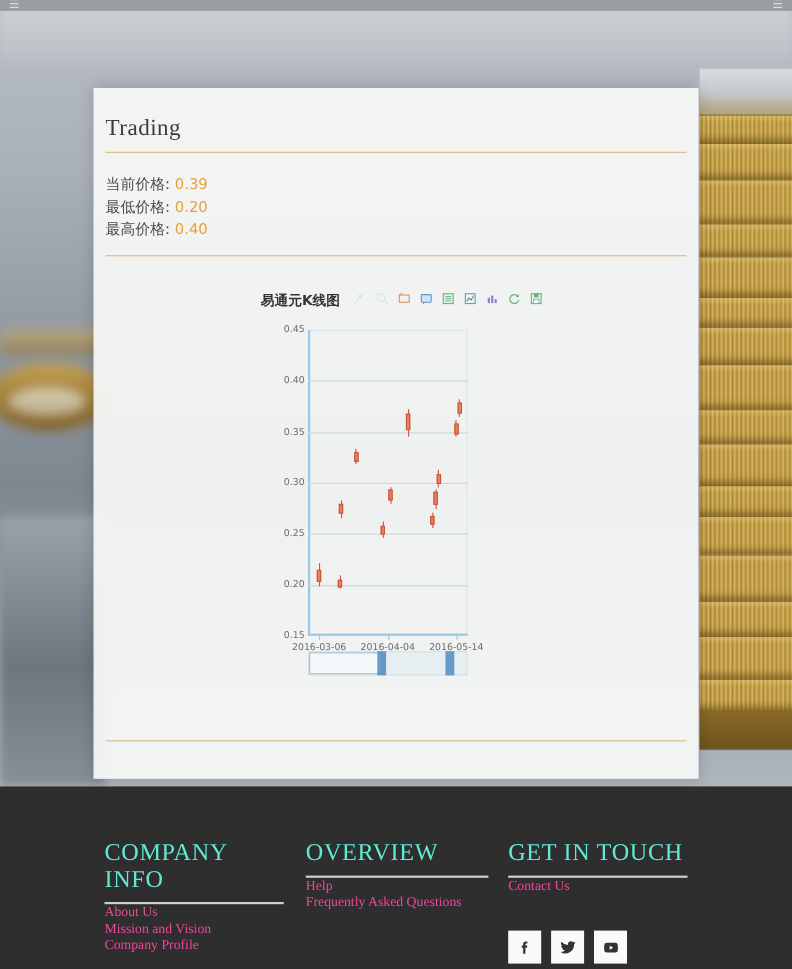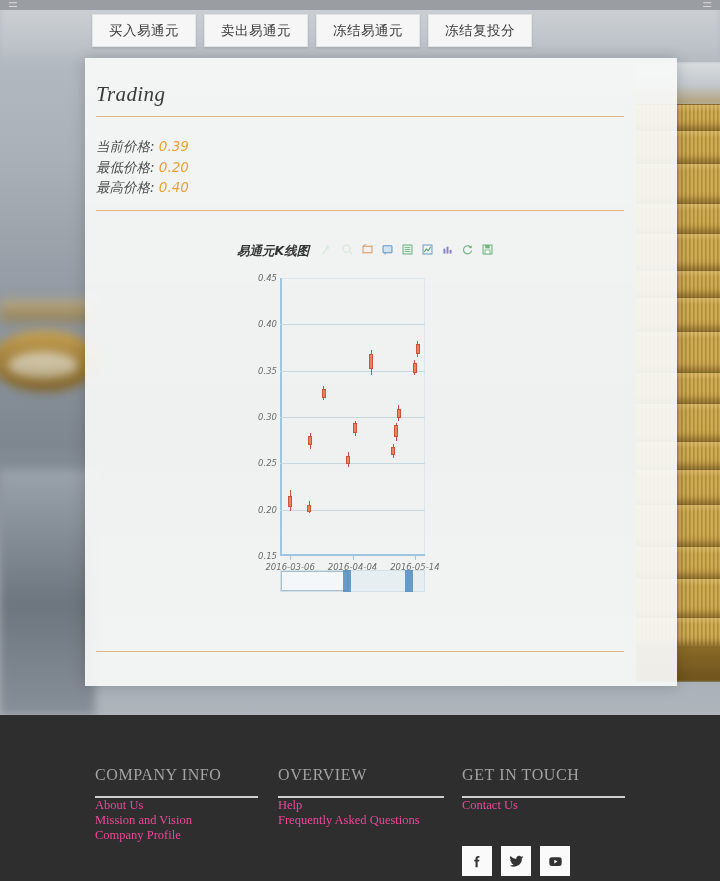--- a/index.html
+++ b/index.html
@@ -114,27 +114,26 @@
     text-align: center;
     font-family: "DejaVu Sans", "Liberation Sans", sans-serif;
     letter-spacing: .5px;
     cursor: pointer;
     box-shadow: 0 1px 2px rgba(0,0,0,.12);
   }
 
   
   .panel {
     position: absolute;
-    left: 85px; top: 58px;
-    width: 592px;
+    left: 85px; top: 80px;
+    width: 550px;
     height: 628px;
     background: rgba(248,249,247,.93);
     box-shadow: 0 0 14px rgba(0,0,0,.18);
     z-index: 5;
-    font-style: italic;
   }
 
   .panel-title {
     position: absolute;
     left: 11px; top: 24px;
     font-family: "Liberation Serif", "DejaVu Serif", serif;
     font-size: 21px;
     color: #3b3b3b;
     letter-spacing: .4px;
   }
@@ -281,22 +280,22 @@
     height: 166px;
     background: #2e2e2e;
     z-index: 7;
   }
   .fcol { position: absolute; top: 48px; }
   .fcol-1 { left: 95px; width: 165px; }
   .fcol-2 { left: 278px; width: 168px; }
   .fcol-3 { left: 462px; width: 165px; }
   .fhead {
     font-family: "Liberation Serif", "DejaVu Serif", serif;
-    font-size: 16px;
-    color: #a3a3a3;
+    font-size: 22px;
+    color: #5eead4;
     letter-spacing: .6px;
     line-height: 24px;
   }
   .fhr {
     margin-top: 9px;
     height: 2px;
     background: #cfcfcf;
   }
   .fhr-1 { width: 163px; }
   .fhr-2 { width: 166px; }
@@ -374,26 +373,20 @@
         <div class="coin" style="top: 516px; height: 39px;"></div>
         <div class="coin" style="top: 555px; height: 29px;"></div>
       </div>
   </div>
 
   <div class="statusbar">
     <span class="sb-ghost" style="left:8px;">☰</span>
     <span class="sb-ghost" style="right:8px;">☰</span>
   </div>
 
-  <div class="tabbar">
-    <div class="tab-btn">买入易通元</div>
-    <div class="tab-btn">卖出易通元</div>
-    <div class="tab-btn">冻结易通元</div>
-    <div class="tab-btn">冻结复投分</div>
-  </div>
 
   <div class="panel">
 
     <div class="panel-title">Trading</div>
     <div class="divider-orange div-1"></div>
 
     <div class="price-list">
       <div class="price-row">
         <span>当前价格:</span>
         <span class="price-val">0.39</span>

